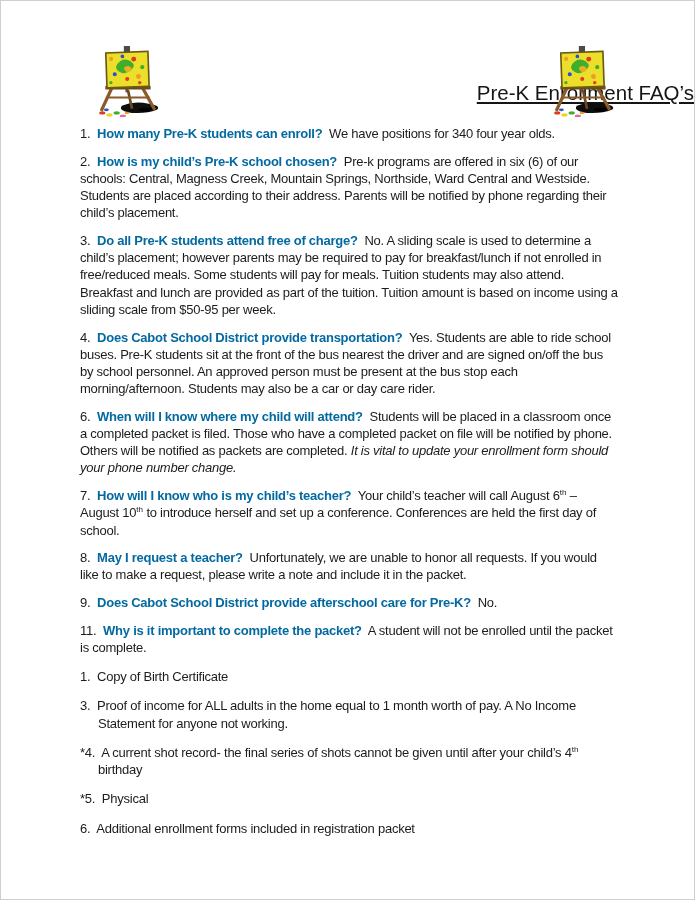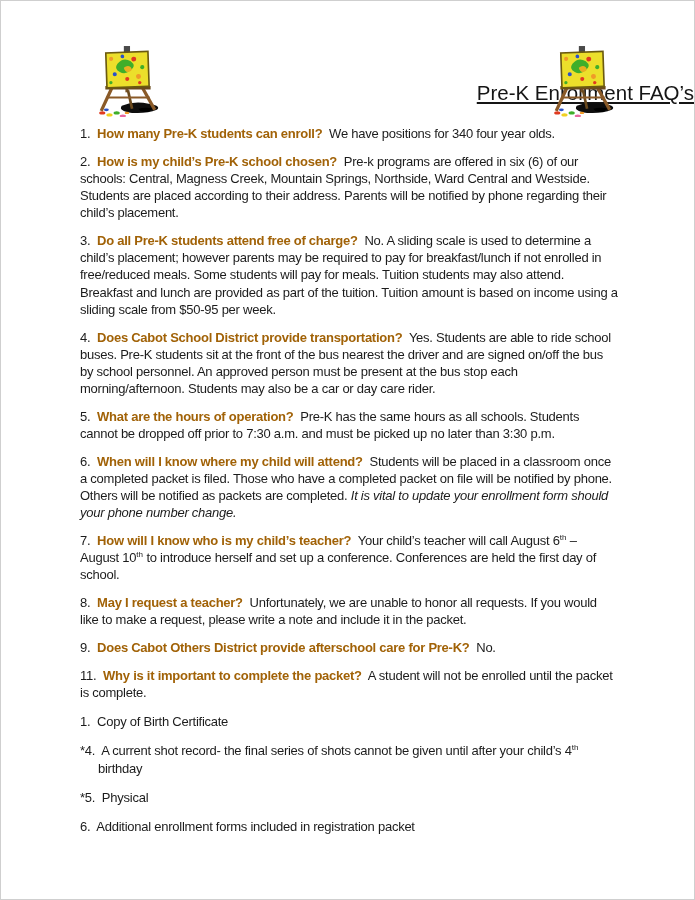--- a/index.html
+++ b/index.html
@@ -39,21 +39,21 @@
     top: 124px;
     left: 79px;
     width: 538px;
     font-size: 13px;
     line-height: 17.2px;
     letter-spacing: -0.25px;
   }
   p.faq { margin: 0 0 10.5px 0; }
   .intro { margin: 0; }
   .check { padding-left: 18px; text-indent: -18px; margin-top: 12px; }
-  .content b { font-weight: bold; color: #a16207; }
+  .content b { font-weight: bold; color: #0369a1; }
   .content i { font-style: italic; }
   .content sup {
     font-size: 0.62em;
     line-height: 0;
     vertical-align: super;
     letter-spacing: 0;
   }
 </style>
 </head>
 <body>
@@ -109,26 +109,26 @@
 
   <svg class="easel right">
     <use href="#easel" xlink:href="#easel"></use>
   </svg>
 
   <div class="content">
     <p class="faq"><span>1.&nbsp; </span><b>How many Pre-K students can enroll?</b><span>&nbsp; We have positions for 340 four year olds.</span></p>
     <p class="faq"><span>2.&nbsp; </span><b>How is my child’s Pre-K school chosen?</b><span>&nbsp; Pre-k programs are offered in six (6) of our schools: Central, Magness Creek, Mountain Springs, Northside, Ward Central and Westside. Students are placed according to their address.  Parents will be notified by phone regarding their child’s placement.</span></p>
     <p class="faq"><span>3.&nbsp; </span><b>Do all Pre-K students attend free of charge?</b><span>&nbsp; No.  A sliding scale is used to determine a child’s placement; however parents may be required to pay for breakfast/lunch if not enrolled in free/reduced meals.  Some students will pay for meals. Tuition students may also attend.  Breakfast and lunch are provided as part of the tuition.  Tuition amount is based on income using a sliding scale from $50-95 per week.</span></p>
     <p class="faq"><span>4.&nbsp; </span><b>Does Cabot School District provide transportation?</b><span>&nbsp; Yes.  Students are able to ride school buses. Pre-K students sit at the front of the bus nearest the driver and are signed on/off the bus by school personnel.   An approved person must be present at the bus stop each morning/afternoon.  Students may also be a car or day care rider.</span></p>
-    <p class="faq"><span>5.&nbsp; </span><b>What are the hours of operation?</b><span>&nbsp; Pre-K has the same hours as all schools.  Students cannot be dropped off prior to 7:30 a.m. and must be picked up no later than 3:30 p.m.</span></p>
     <p class="faq"><span>6.&nbsp; </span><b>When will I know where my child will attend?</b><span>&nbsp; Students will be placed in a classroom once a completed packet is filed.  Those who have a completed packet on file will be notified by phone.  Others will be notified as packets are completed.  </span><i>It is vital to update your enrollment form should your phone number change.</i></p>
     <p class="faq"><span>7.&nbsp; </span><b>How will I know who is my child’s teacher?</b><span>&nbsp; Your child’s teacher will call August 6</span><sup>th</sup><span> – August 10</span><sup>th</sup><span> to introduce herself and set up a conference.  Conferences are held the first day of school.</span></p>
     <p class="faq"><span>8.&nbsp; </span><b>May I request a teacher?</b><span>&nbsp; Unfortunately, we are unable to honor all requests.  If you would like to make a request, please write a note and include it in the packet.</span></p>
-    <p class="faq"><span>9.&nbsp; </span><b>Does Cabot Others District provide afterschool care for Pre-K?</b><span>&nbsp; No.</span></p>
+    <p class="faq"><span>9.&nbsp; </span><b>Does Cabot School District provide afterschool care for Pre-K?</b><span>&nbsp; No.</span></p>
     <p class="faq"><span>11.&nbsp; </span><b>Why is it important to complete the packet?</b><span>&nbsp; A student will not be enrolled until the packet is complete.</span></p>
 
     <div class="check"><span>1.&nbsp; Copy of Birth Certificate</span></div>
+    <div class="check"><span>3.&nbsp; Proof of income for ALL adults in the home equal to 1 month worth of pay.  A No Income Statement for anyone not working.</span></div>
     <div class="check"><span>*4.&nbsp; A current shot record- the final series of shots cannot be given until after your child’s 4</span><sup>th</sup><span> birthday</span></div>
     <div class="check"><span>*5.&nbsp; Physical</span></div>
     <div class="check"><span>6.&nbsp; Additional enrollment forms included in registration packet</span></div>
   </div>
 
 </div>
 
 </body></html>

